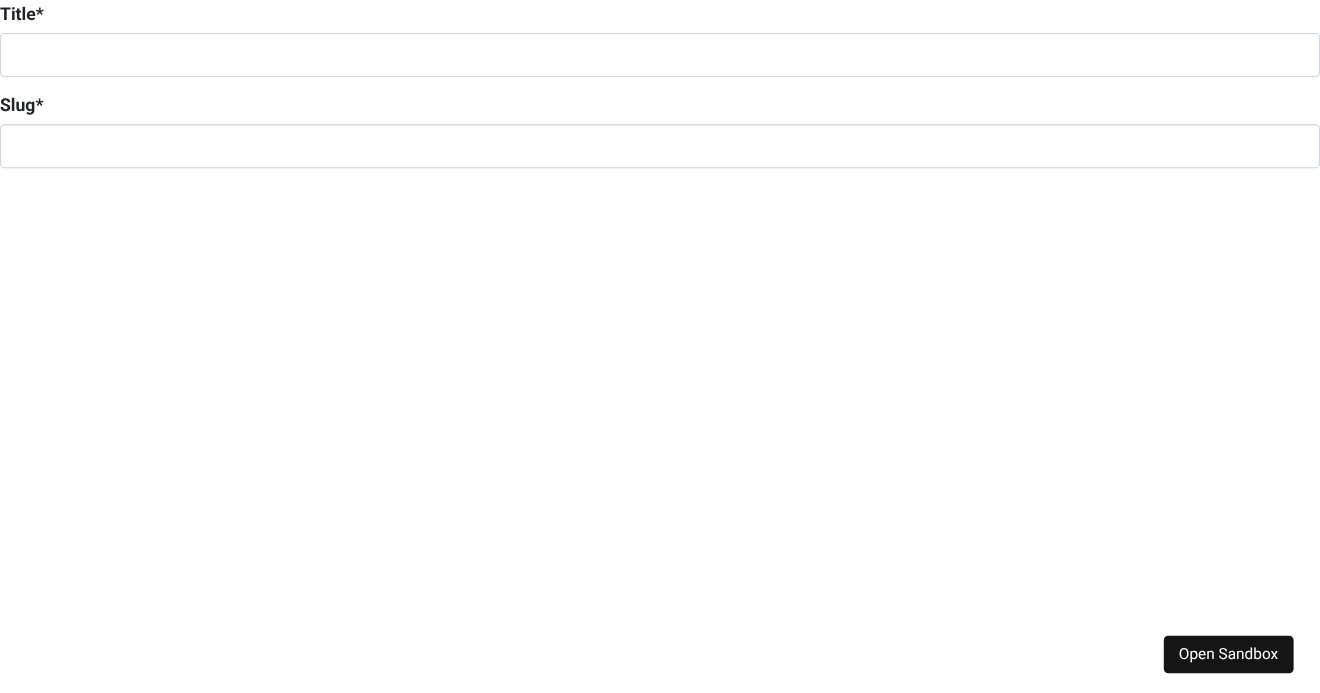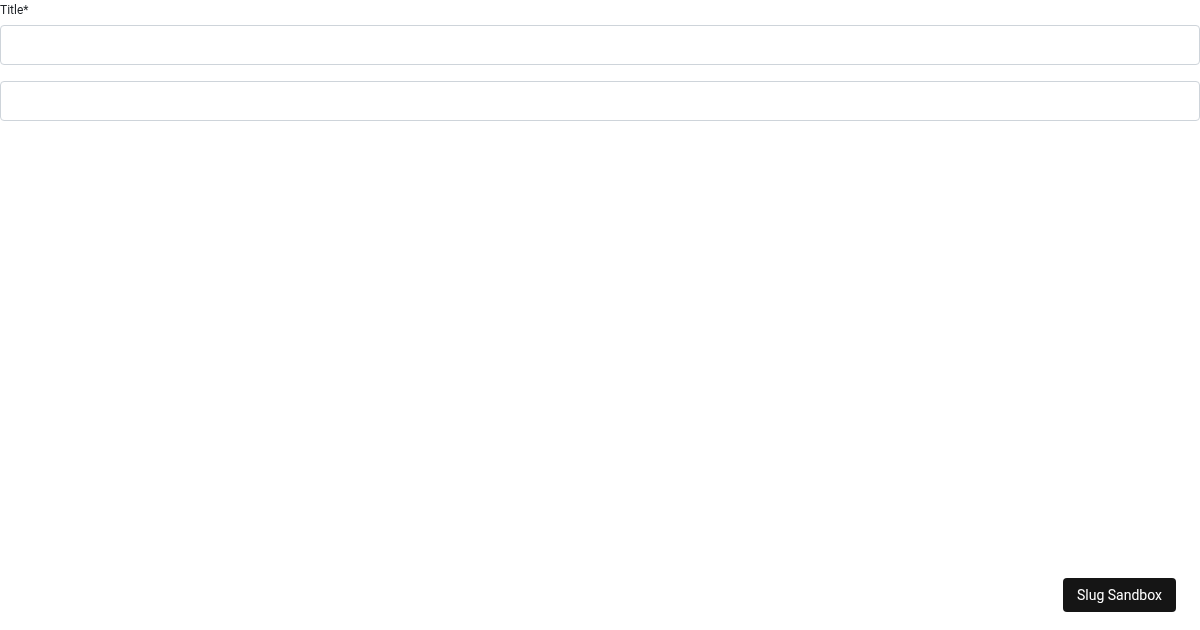--- a/index.html
+++ b/index.html
@@ -19,22 +19,22 @@
     .form-container {
       padding: 3px 0 0 0;
     }
     .form-group {
       margin-bottom: 16px;
     }
     .form-label {
       display: block;
       margin-bottom: 8px;
       color: #212529;
-      font-size: 12px;
-      font-weight: 400;
+      font-size: 16px;
+      font-weight: 700;
       padding-left: 0;
     }
     .form-input {
       width: 100%;
       padding: 7px 12px;
       font-size: 16px;
       line-height: 1.5;
       color: #495057;
       background-color: #fff;
       border: 1px solid #ced4da;
@@ -72,18 +72,19 @@
 </head>
 <body>
 
 <div class="form-container">
   <div class="form-group">
     <label class="form-label">Title*</label>
     <input type="text" class="form-input" value="" style="">
   </div>
 
   <div class="form-group">
+    <label class="form-label">Slug*</label>
     <input type="text" class="form-input" value="" style="">
   </div>
 
 </div>
 
-<button class="open-sandbox-btn">Slug Sandbox</button>
+<button class="open-sandbox-btn">Open Sandbox</button>
 
 </body></html>

